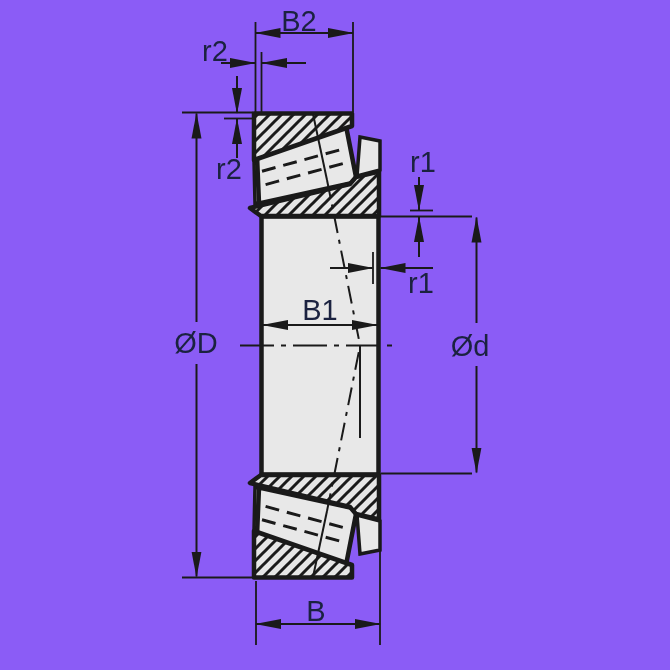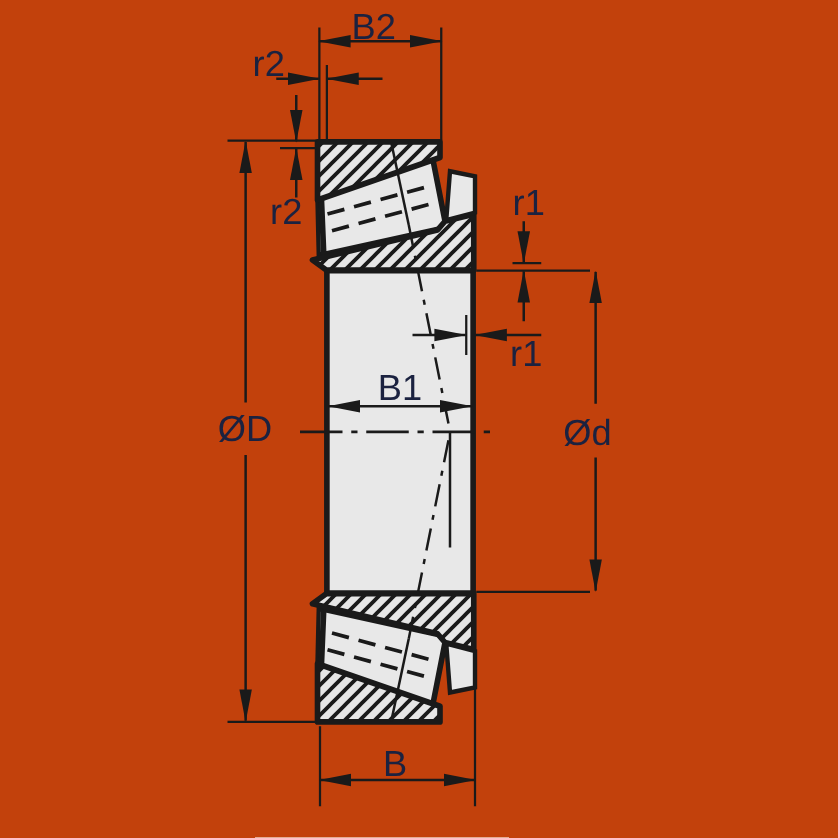--- a/index.html
+++ b/index.html
@@ -1,16 +1,16 @@
 <!DOCTYPE html>
 <html><head>
 <meta charset="utf-8">
 <style>
   html,body{margin:0;padding:0;background:#ffffff;}
-  .stage{position:relative;width:670px;height:670px;background:#c2410c;overflow:hidden;
+  .stage{position:relative;width:670px;height:670px;background:#8b5cf6;overflow:hidden;
          font-family:"Liberation Sans", sans-serif;}
   svg{display:block;}
   .dimtext{font-family:"Liberation Sans", sans-serif;font-size:29px;fill:#1b2240;}
   .thick{stroke:#1a1a1a;stroke-width:4.5;stroke-linejoin:round;}
   .thin{stroke:#1a1a1a;stroke-width:2;fill:none;}
   .ext{stroke:#1a1a1a;stroke-width:1.8;fill:none;}
 </style>
 </head>
 <body>
 

